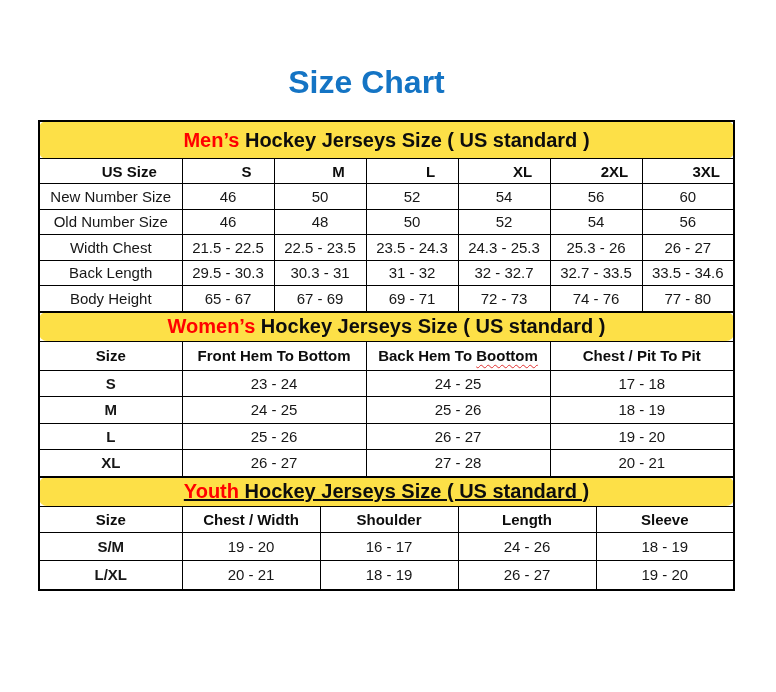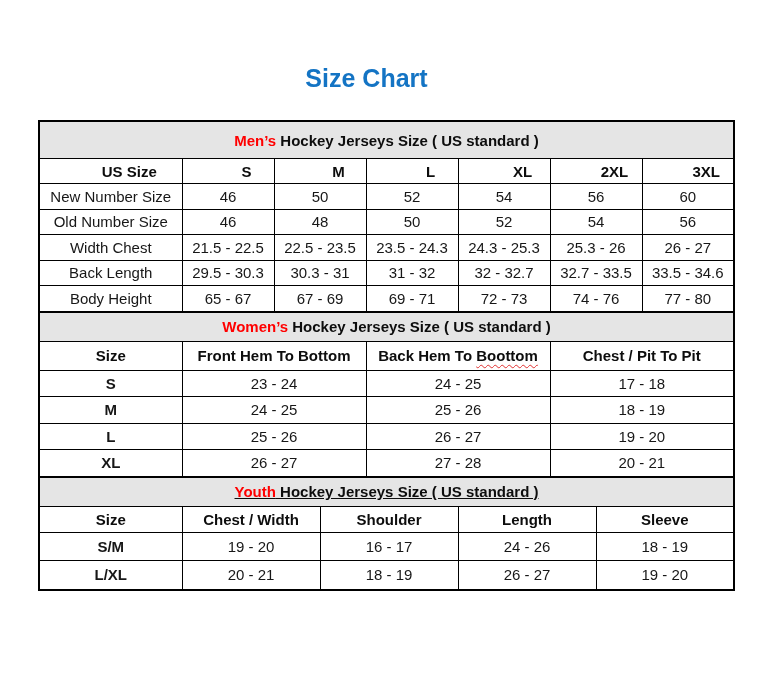--- a/index.html
+++ b/index.html
@@ -10,21 +10,21 @@
     font-family: "Liberation Sans", sans-serif;
     color: #171717;
     overflow: hidden;
   }
   .page { position: relative; width: 776px; height: 692px; }
   .title {
     margin: 0;
     padding-top: 64px;
     width: 733px;
     text-align: center;
-    font-size: 25px;
+    font-size: 32px;
     font-weight: bold;
     letter-spacing: 0px;
     color: #1474c4;
   }
   .chart-wrap {
     position: absolute;
     left: 38px;
     top: 120px;
   }
   table.szt {
@@ -36,24 +36,25 @@
   .szt td, .szt th {
     border: 1.5px solid #000;
     text-align: center;
     vertical-align: middle;
     padding: 0 2px;
     font-size: 15px;
     overflow: hidden;
     white-space: nowrap;
   }
   .szt tr.band td {
-    background: #e5e5e5;
+    background: #fde047;
     font-weight: bold;
-    font-size: 15px;
+    font-size: 20px;
     color: #0d0d0d;
+    border-radius: 8px;
   }
   .szt tr.head th { font-weight: bold; color: #0d0d0d; }
   .szt td.lab.b { font-weight: bold; }
   .band .accent { color: #ff0000; }
   .sq {
     text-decoration-line: underline;
     text-decoration-style: wavy;
     text-decoration-color: #e03030;
     text-decoration-thickness: 1px;
     text-underline-offset: 3px;

